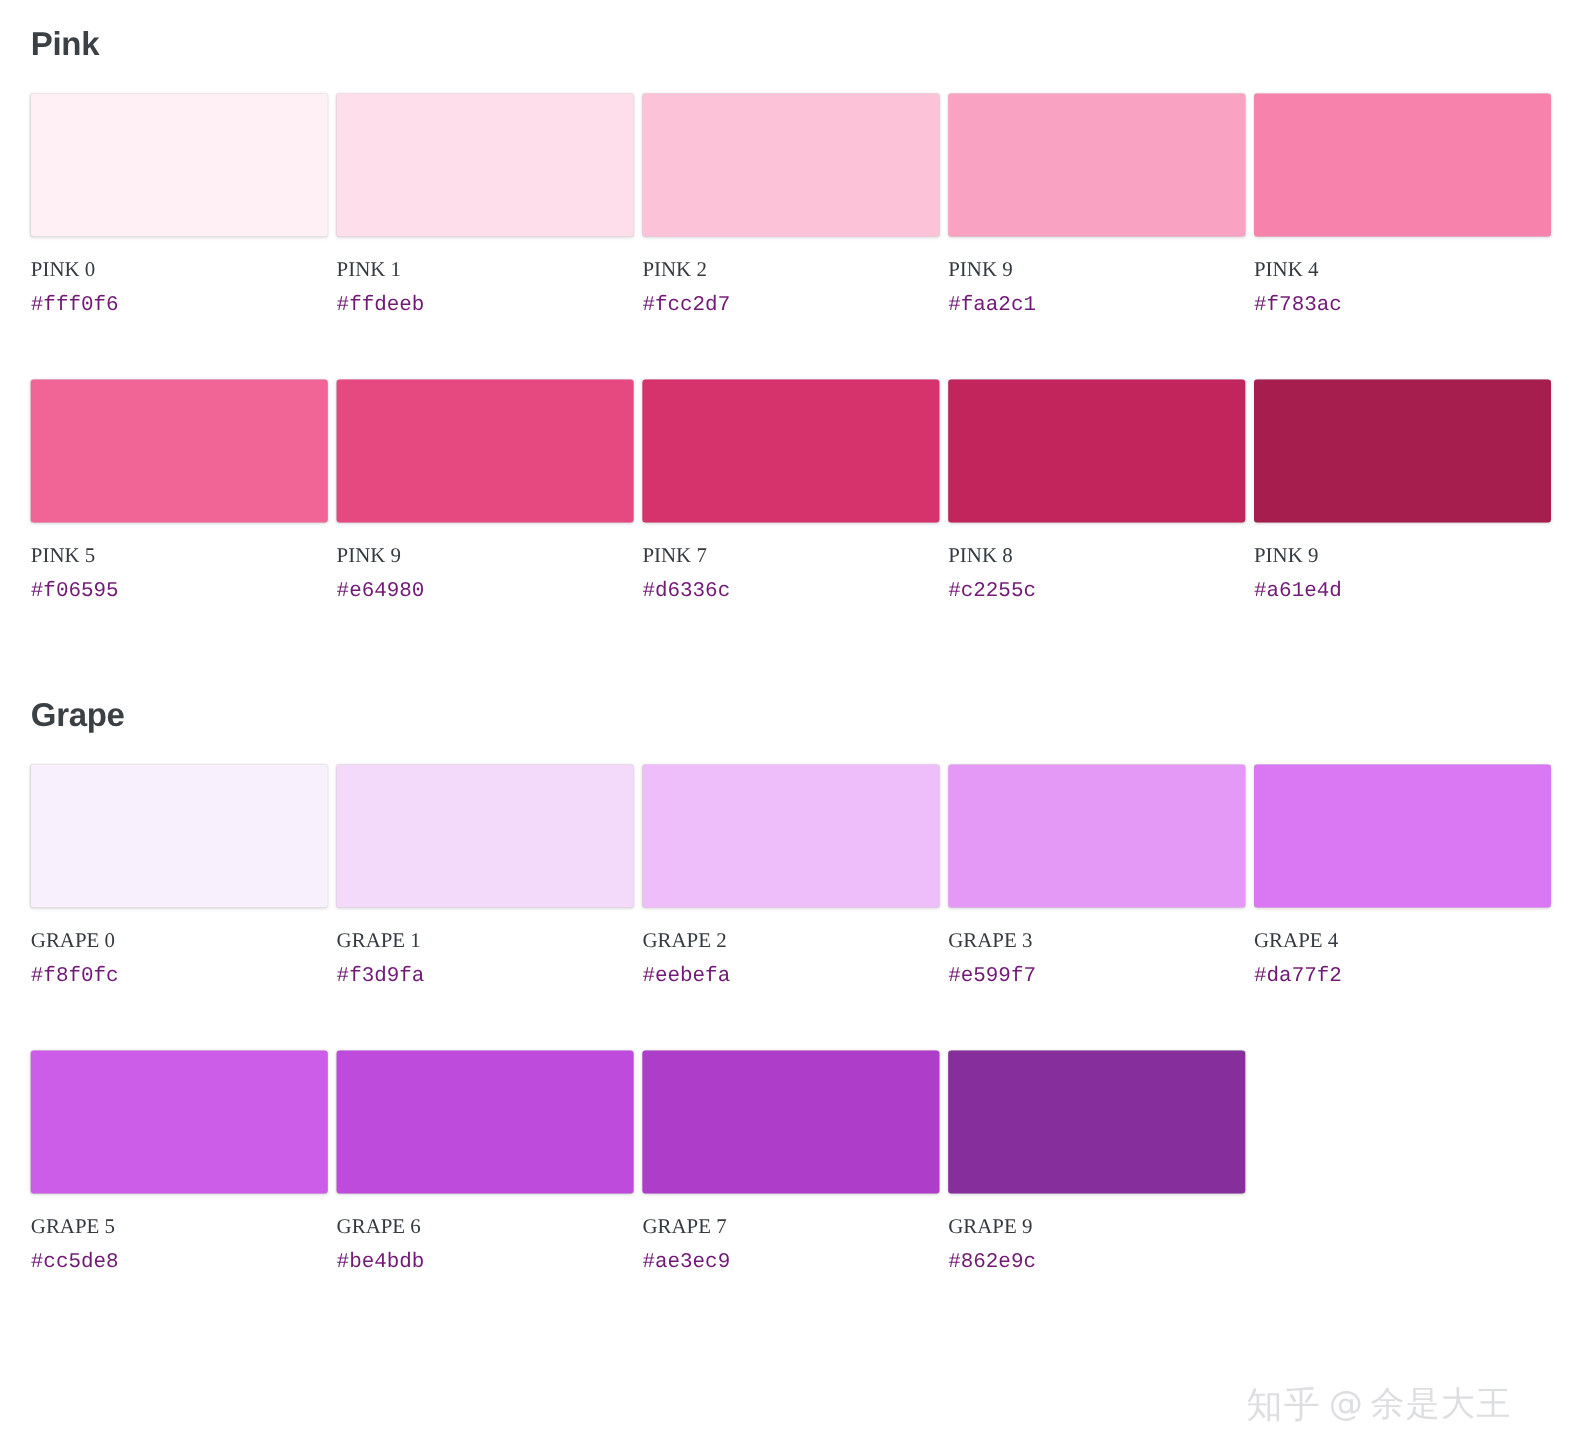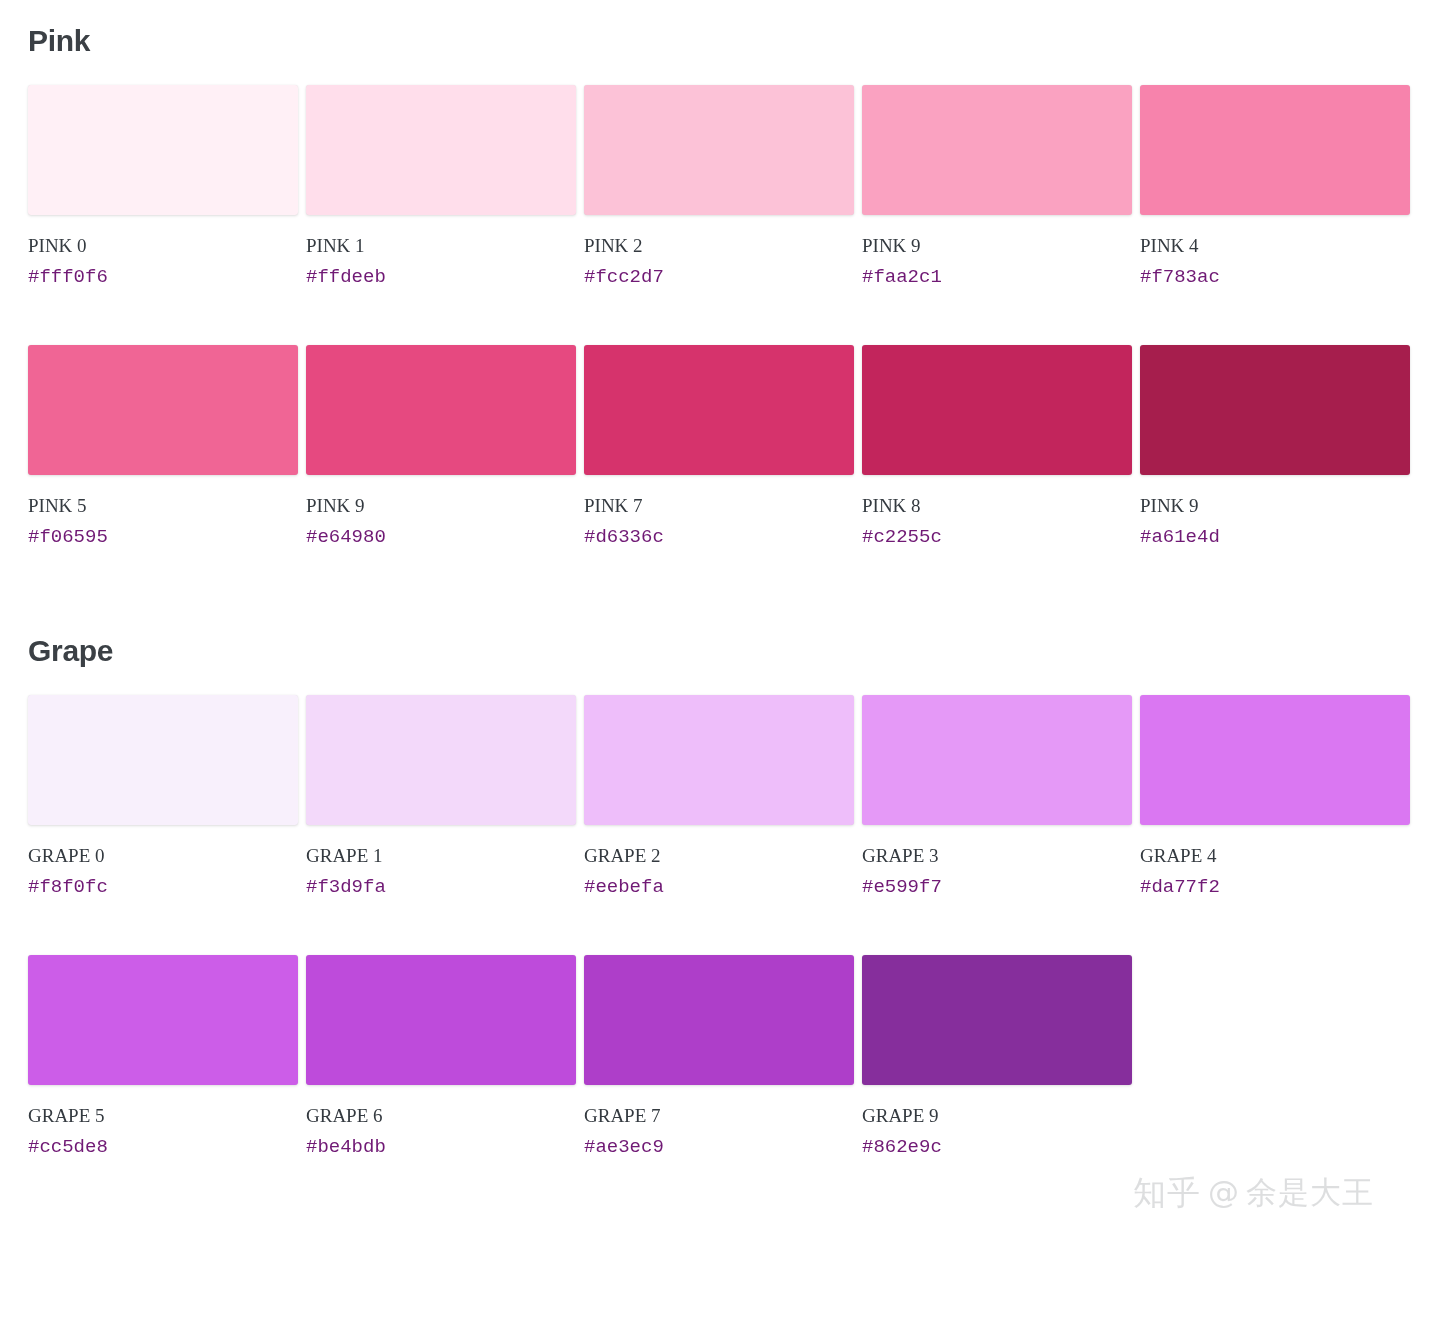--- a/index.html
+++ b/index.html
@@ -80,21 +80,21 @@
 
   
   .row-gap-1 { height: 29px; }      
   .row-gap-2 { height: 58px; }      
   .section-gap { height: 89px; }    
 
   
   .watermark {
     position: absolute;
     left: 1133px;
-    top: 1176px;
+    top: 1260px;
     display: flex;
     align-items: center;
     gap: 7px;
     opacity: 0.62;
     pointer-events: none;
   }
   .wm-logo {
     font-family: "DejaVu Sans", sans-serif;
     font-size: 33px;
     color: #c9cbcd;

